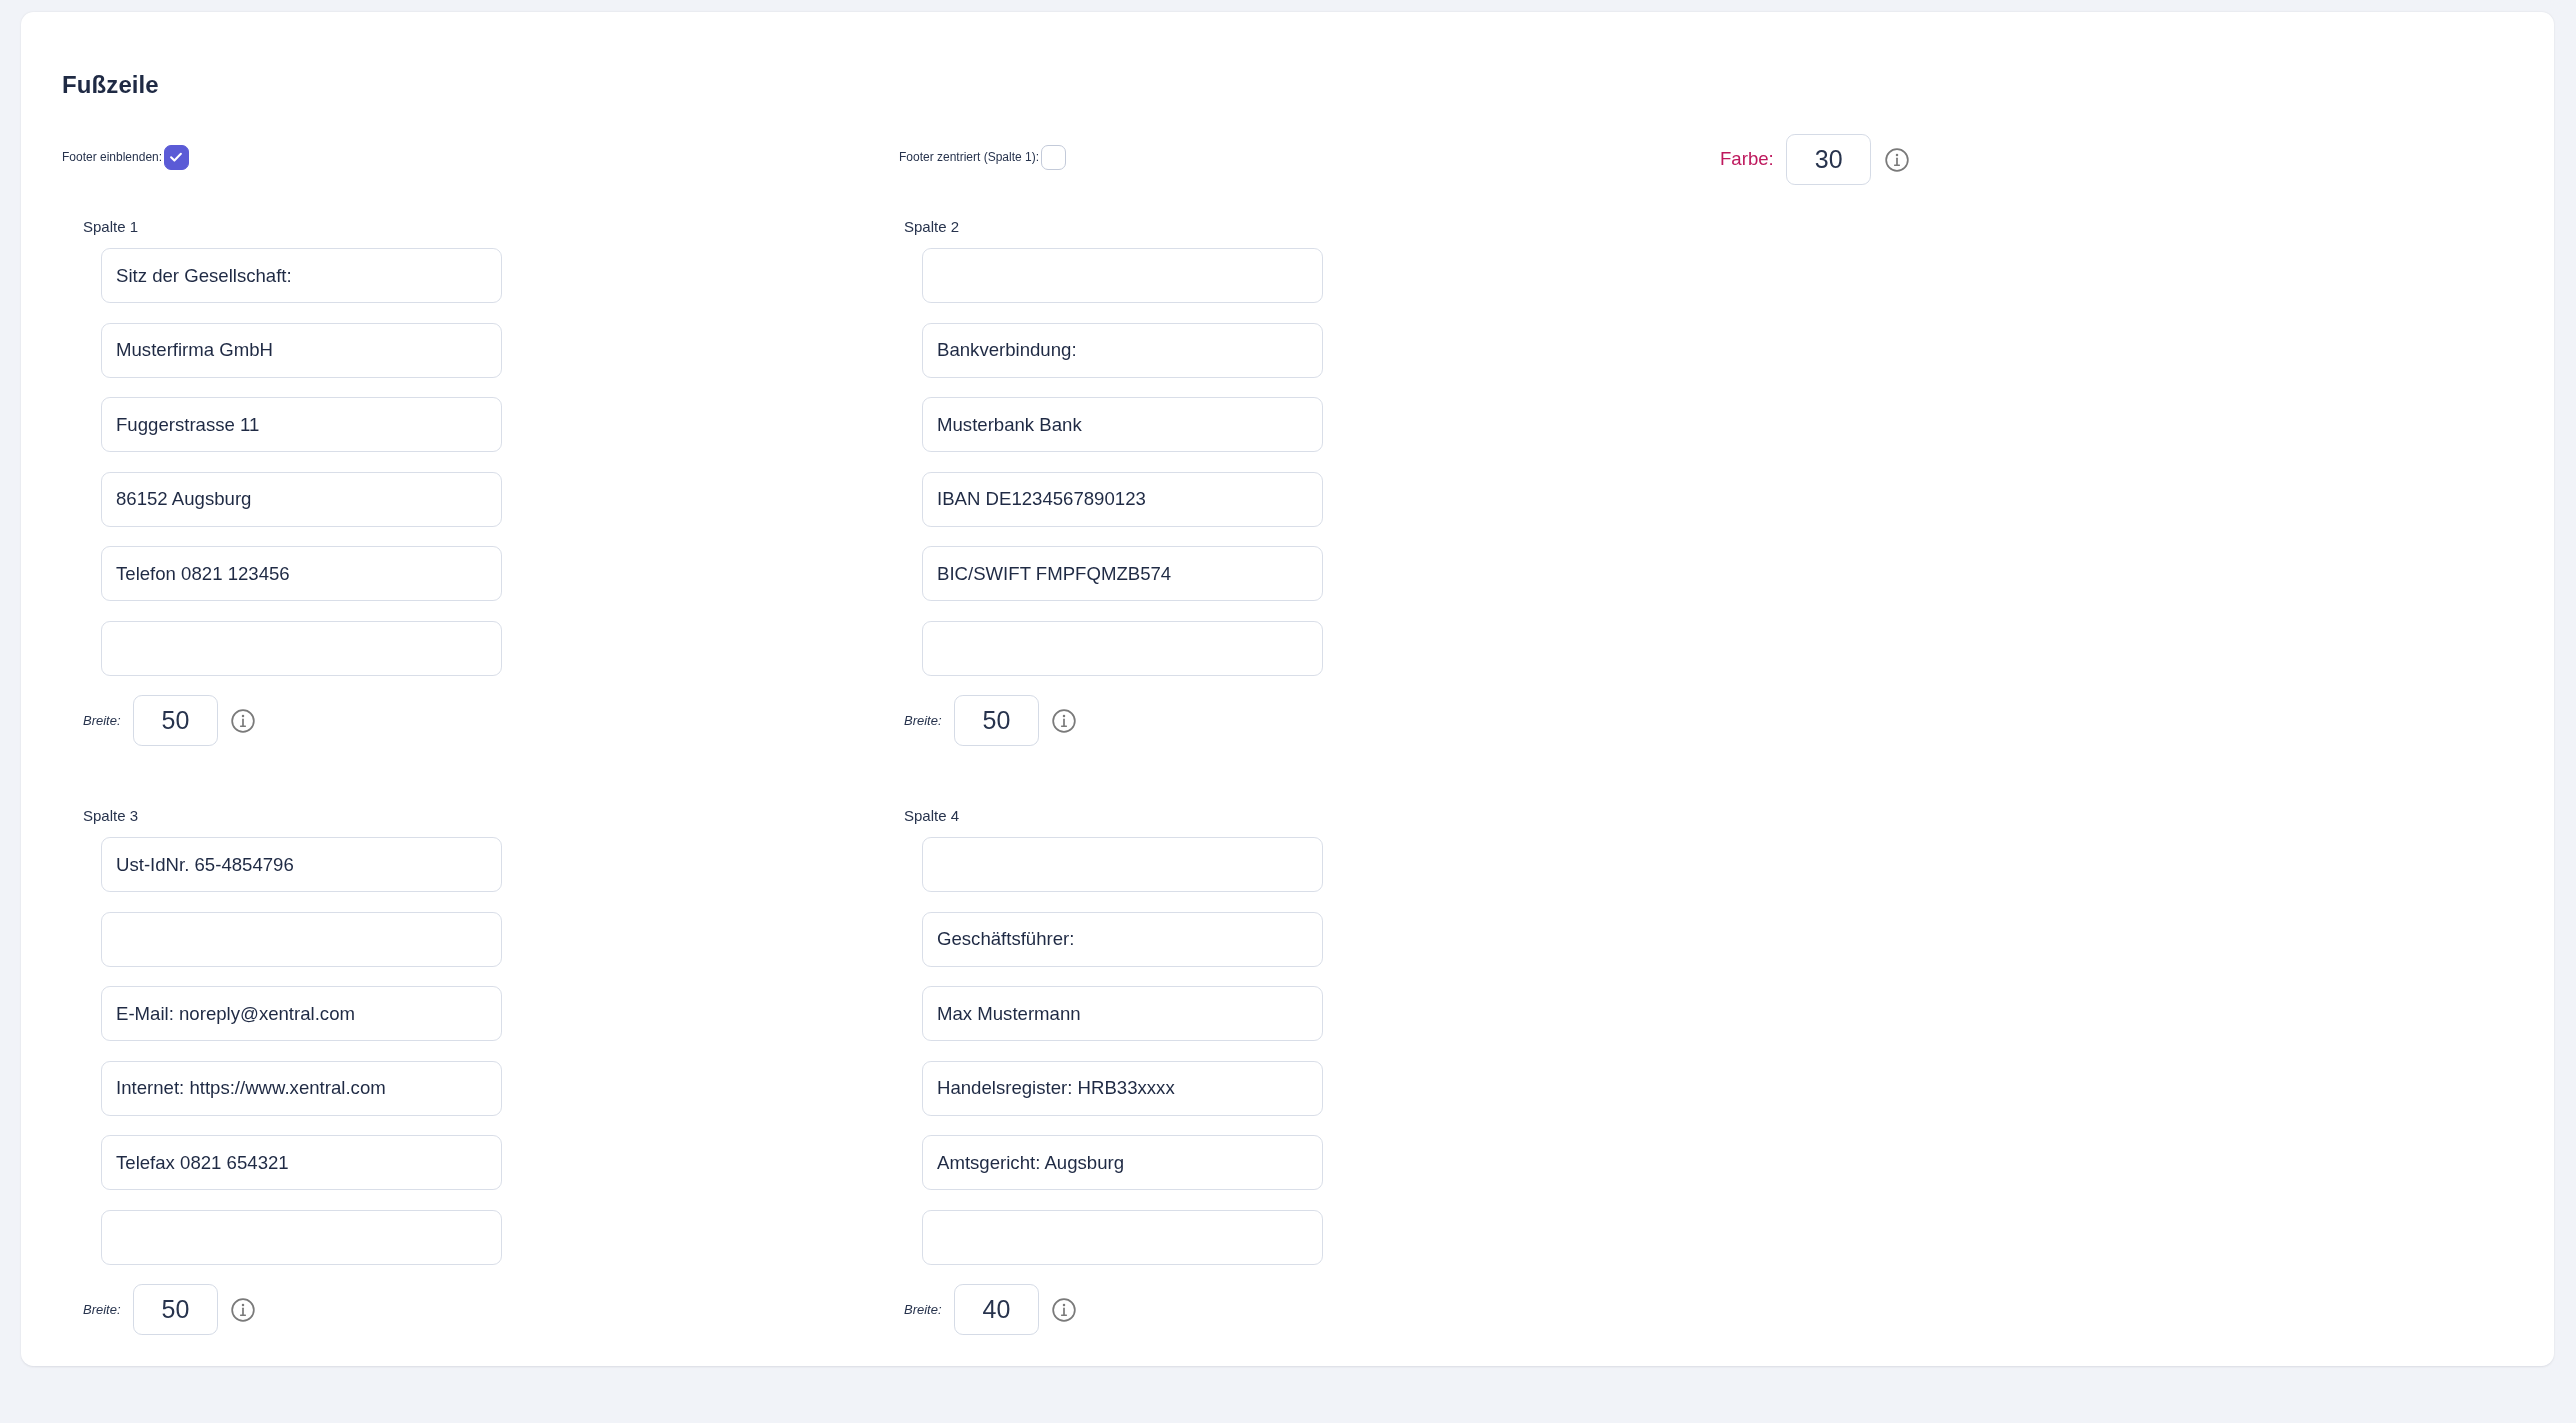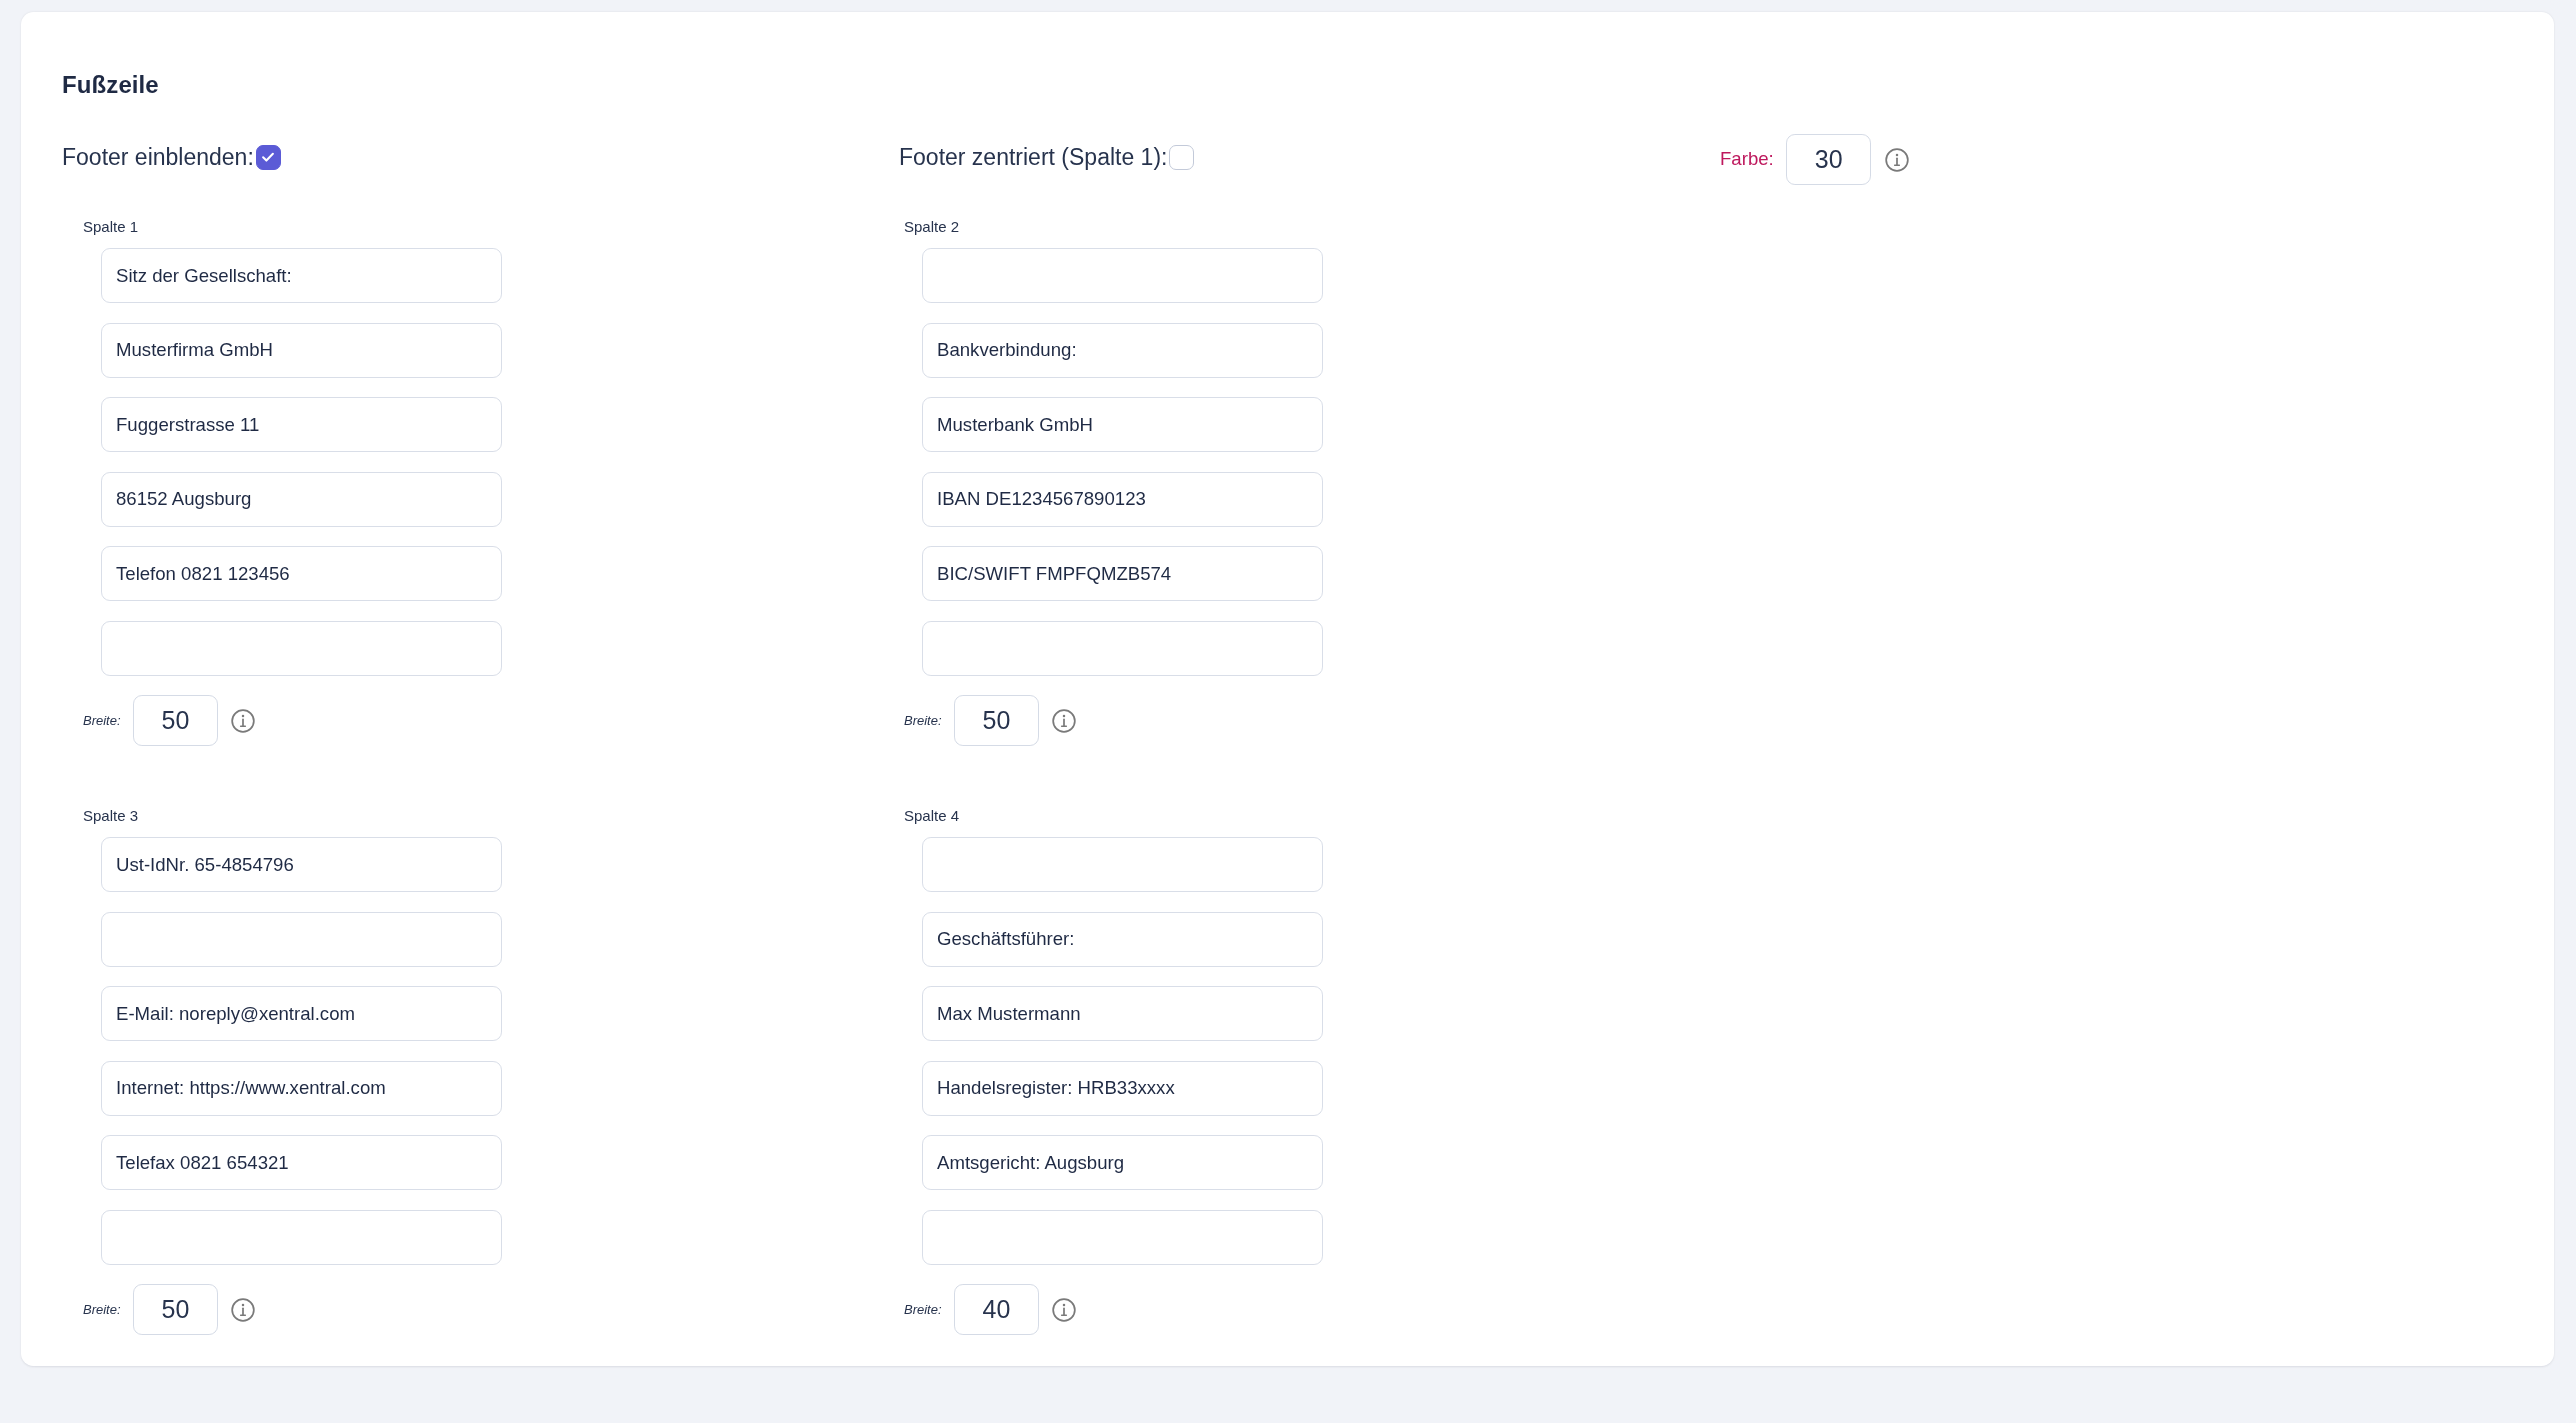--- a/index.html
+++ b/index.html
@@ -52,21 +52,21 @@
 
   .opt {
     position: absolute;
     display: flex;
     align-items: center;
     gap: 0px;
     white-space: nowrap;
   }
 
   .opt-label {
-    font-size: 23px;
+    font-size: 12px;
     color: #27334d;
     line-height: 1;
   }
 
   .opt-1 { left: 41px; top: 10.6px; }
   .opt-2 { left: 878px; top: 10.6px; }
 
   .checkbox {
     width: 25px;
     height: 25px;
@@ -240,21 +240,21 @@
             <path d="M12 10.4 L12 16.6" stroke="#7a7a7a" stroke-width="1.6" stroke-linecap="round"></path>
             <path d="M9.8 16.8 L14.2 16.8" stroke="#7a7a7a" stroke-width="1.3" stroke-linecap="round"></path>
           </svg>
         </div>
       </div>
 
       <div class="col-block col-x2 col-y1">
         <div class="col-label">Spalte 2</div>
         <div class="text-input"></div>
         <div class="text-input">Bankverbindung:</div>
-        <div class="text-input">Musterbank GmbH</div>
+        <div class="text-input">Musterbank Bank</div>
         <div class="text-input">IBAN DE1234567890123</div>
         <div class="text-input">BIC/SWIFT FMPFQMZB574</div>
         <div class="text-input"></div>
         <div class="breite-row">
           <span class="breite-label">Breite:</span>
           <div class="num-input">50</div>
           <svg class="info-icon" viewBox="0 0 24 24">
             <circle cx="12" cy="12" r="10" fill="none" stroke="#7a7a7a" stroke-width="1.6"></circle>
             <circle cx="12" cy="7.4" r="1.15" fill="#7a7a7a"></circle>
             <path d="M12 10.4 L12 16.6" stroke="#7a7a7a" stroke-width="1.6" stroke-linecap="round"></path>

